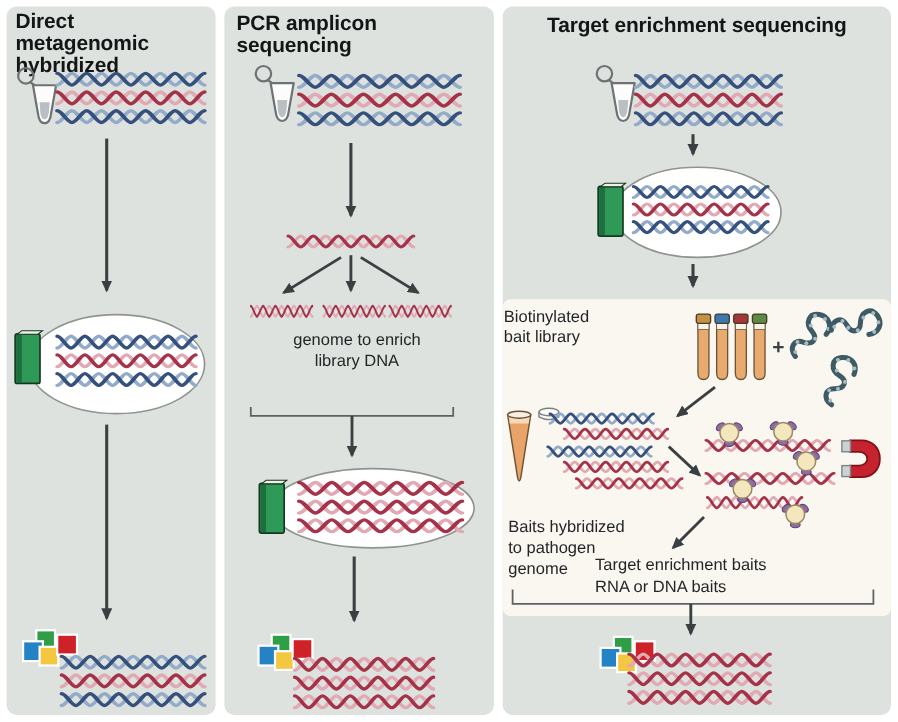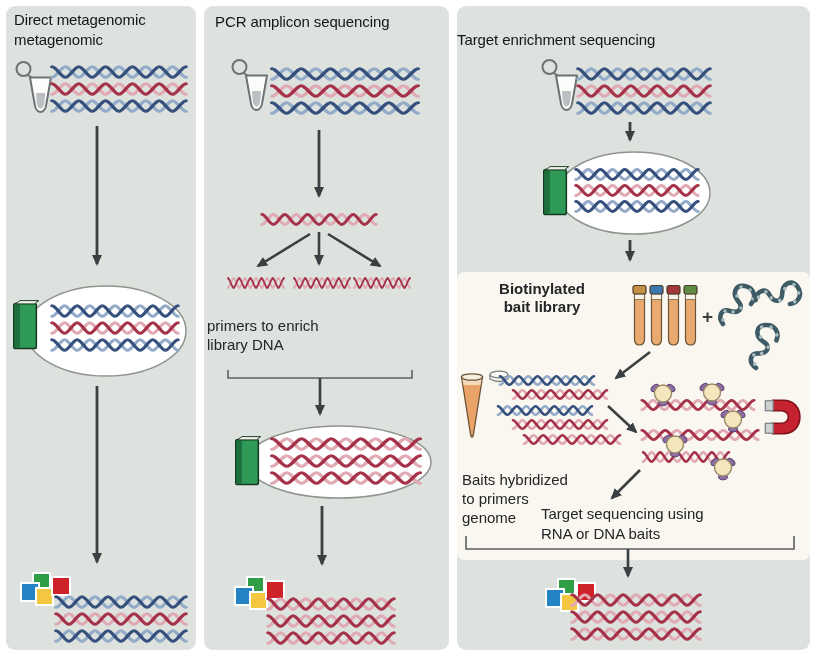--- a/index.html
+++ b/index.html
@@ -2,24 +2,24 @@
 <html><head>
 <meta charset="utf-8">
 <style>
   html,body{margin:0;padding:0;}
   body{width:816px;height:656px;background:#ffffff;font-family:"Liberation Sans",sans-serif;color:#1f2123;}
   .stage{position:relative;width:816px;height:656px;background:#ffffff;overflow:hidden;}
   .panel{position:absolute;background:#dde2de;border-radius:9px;}
   .cream{position:absolute;background:#f9f7ef;border-radius:7px;}
   .abs{position:absolute;}
   svg.abs{display:block;overflow:visible;}
-  .title{font-weight:normal;font-size:15px;line-height:20px;letter-spacing:-0.1px;color:#141517;}
+  .title{font-weight:bold;font-size:19px;line-height:20px;letter-spacing:-0.1px;color:#141517;}
   .lbl{font-size:15px;line-height:19px;color:#232527;}
-  .ctr{margin-top:16px;}
-  .rt{text-align:center;font-weight:bold;}
+  .ctr{text-align:center;}
+  .rt{text-align:left;}
   .plus{font-size:19px;font-weight:bold;color:#3a4042;}
   .hx-blue{--c1:#35507c;--c2:#93abc8;}
   .hx-red{--c1:#a53248;--c2:#e0a9b4;}
 </style>
 </head>
 <body>
 
 <svg width="0" height="0" style="position:absolute" aria-hidden="true">
   <defs>
     <marker id="ah" markerUnits="userSpaceOnUse" markerWidth="12" markerHeight="12" refX="9" refY="5" orient="auto">
@@ -85,21 +85,21 @@
       <rect x="7" y="24" width="7.5" height="9.5" fill="#ccd1d3" stroke="#7c8285" stroke-width="1.2"></rect>
     </g>
   </defs>
 </svg>
 
 <div class="stage">
 
   <div class="panel" style="left:6px;top:6px;width:190px;height:644px"></div>
   <div class="abs title" style="left:14px;top:10px;width:178px">
     <div>Direct metagenomic</div>
-    <div>metagenomic</div>
+    <div>hybridized</div>
   </div>
   <svg class="abs" style="left:14px;top:60px;width:40px;height:56px" viewBox="0 0 40 56">
       <use href="#mtube"></use>
     </svg>
   <svg class="abs hx-blue" style="left:52px;top:64px;width:134px;height:16px" viewBox="0 0 120 18" preserveAspectRatio="none">
       <use href="#hx"></use>
     </svg>
   <svg class="abs hx-red" style="left:52px;top:81px;width:134px;height:16px" viewBox="0 0 120 18" preserveAspectRatio="none">
       <use href="#hx"></use>
     </svg>
@@ -172,21 +172,21 @@
   <svg class="abs hx-red" style="left:228px;top:276px;width:56px;height:14px" viewBox="0 0 120 18" preserveAspectRatio="none">
       <use href="#hx"></use>
     </svg>
   <svg class="abs hx-red" style="left:294px;top:276px;width:56px;height:14px" viewBox="0 0 120 18" preserveAspectRatio="none">
       <use href="#hx"></use>
     </svg>
   <svg class="abs hx-red" style="left:354px;top:276px;width:56px;height:14px" viewBox="0 0 120 18" preserveAspectRatio="none">
       <use href="#hx"></use>
     </svg>
   <div class="abs lbl ctr" style="left:207px;top:300px;width:235px">
-    <div>primers to enrich</div>
+    <div>genome to enrich</div>
     <div>library DNA</div>
   </div>
   <svg class="abs" style="left:227px;top:370px;width:186px;height:52px">
     <path d="M1,0 V8 H185 V0" fill="none" stroke="#5d6163" stroke-width="1.6"></path>
     <line x1="93" y1="8" x2="93" y2="44" stroke="#3a4042" stroke-width="2.6" marker-end="url(#ah)"></line>
   </svg>
   <svg class="abs" style="left:245px;top:424px;width:188px;height:76px">
       <ellipse cx="94" cy="38" rx="92" ry="36" fill="#ffffff" stroke="#8f948f" stroke-width="1.5"></ellipse>
     </svg>
   <svg class="abs" style="left:232px;top:434px;width:32px;height:56px" viewBox="0 0 34 56">
@@ -300,21 +300,21 @@
       <use href="#hx"></use>
     </svg>
   <svg class="abs hx-red" style="left:513px;top:418px;width:94px;height:13px" viewBox="0 0 120 18" preserveAspectRatio="none">
       <use href="#hx"></use>
     </svg>
   <svg class="abs hx-red" style="left:524px;top:433px;width:96px;height:13px" viewBox="0 0 120 18" preserveAspectRatio="none">
       <use href="#hx"></use>
     </svg>
   <div class="abs lbl" style="left:462px;top:470px;width:130px">
     <div>Baits hybridized</div>
-    <div>to primers</div>
+    <div>to pathogen</div>
     <div>genome</div>
   </div>
   <svg class="abs" style="left:602px;top:402px;width:48px;height:42px">
       <line x1="6" y1="4" x2="34" y2="30" stroke="#3a4042" stroke-width="2.6" marker-end="url(#ah)"></line>
     </svg>
 
   <svg class="abs hx-red" style="left:642px;top:398px;width:112px;height:14px" viewBox="0 0 120 18" preserveAspectRatio="none">
       <use href="#hx"></use>
     </svg>
   <svg class="abs hx-red" style="left:642px;top:428px;width:116px;height:14px" viewBox="0 0 120 18" preserveAspectRatio="none">
@@ -339,21 +339,21 @@
       <use href="#bead"></use>
     </svg>
   <svg class="abs" style="left:758px;top:398px;width:44px;height:38px" viewBox="0 0 42 36">
       <use href="#magnet"></use>
     </svg>
   <svg class="abs" style="left:600px;top:464px;width:48px;height:44px">
       <line x1="40" y1="6" x2="12" y2="34" stroke="#3a4042" stroke-width="2.6" marker-end="url(#ah)"></line>
     </svg>
 
   <div class="abs lbl" style="left:541px;top:504px;width:230px;line-height:19.5px">
-    <div>Target sequencing using</div>
+    <div>Target enrichment baits</div>
     <div>RNA or DNA baits</div>
   </div>
   <svg class="abs" style="left:465px;top:536px;width:330px;height:48px">
     <path d="M1,0 V13 H329 V0" fill="none" stroke="#5d6163" stroke-width="1.6"></path>
     <line x1="163" y1="13" x2="163" y2="40" stroke="#3a4042" stroke-width="2.6" marker-end="url(#ah)"></line>
   </svg>
   <svg class="abs" style="left:545px;top:578px;width:52px;height:42px" viewBox="0 0 52 42">
       <use href="#sqs"></use>
     </svg>
   <svg class="abs hx-red" style="left:572px;top:592px;width:128px;height:16px" viewBox="0 0 120 18" preserveAspectRatio="none">

